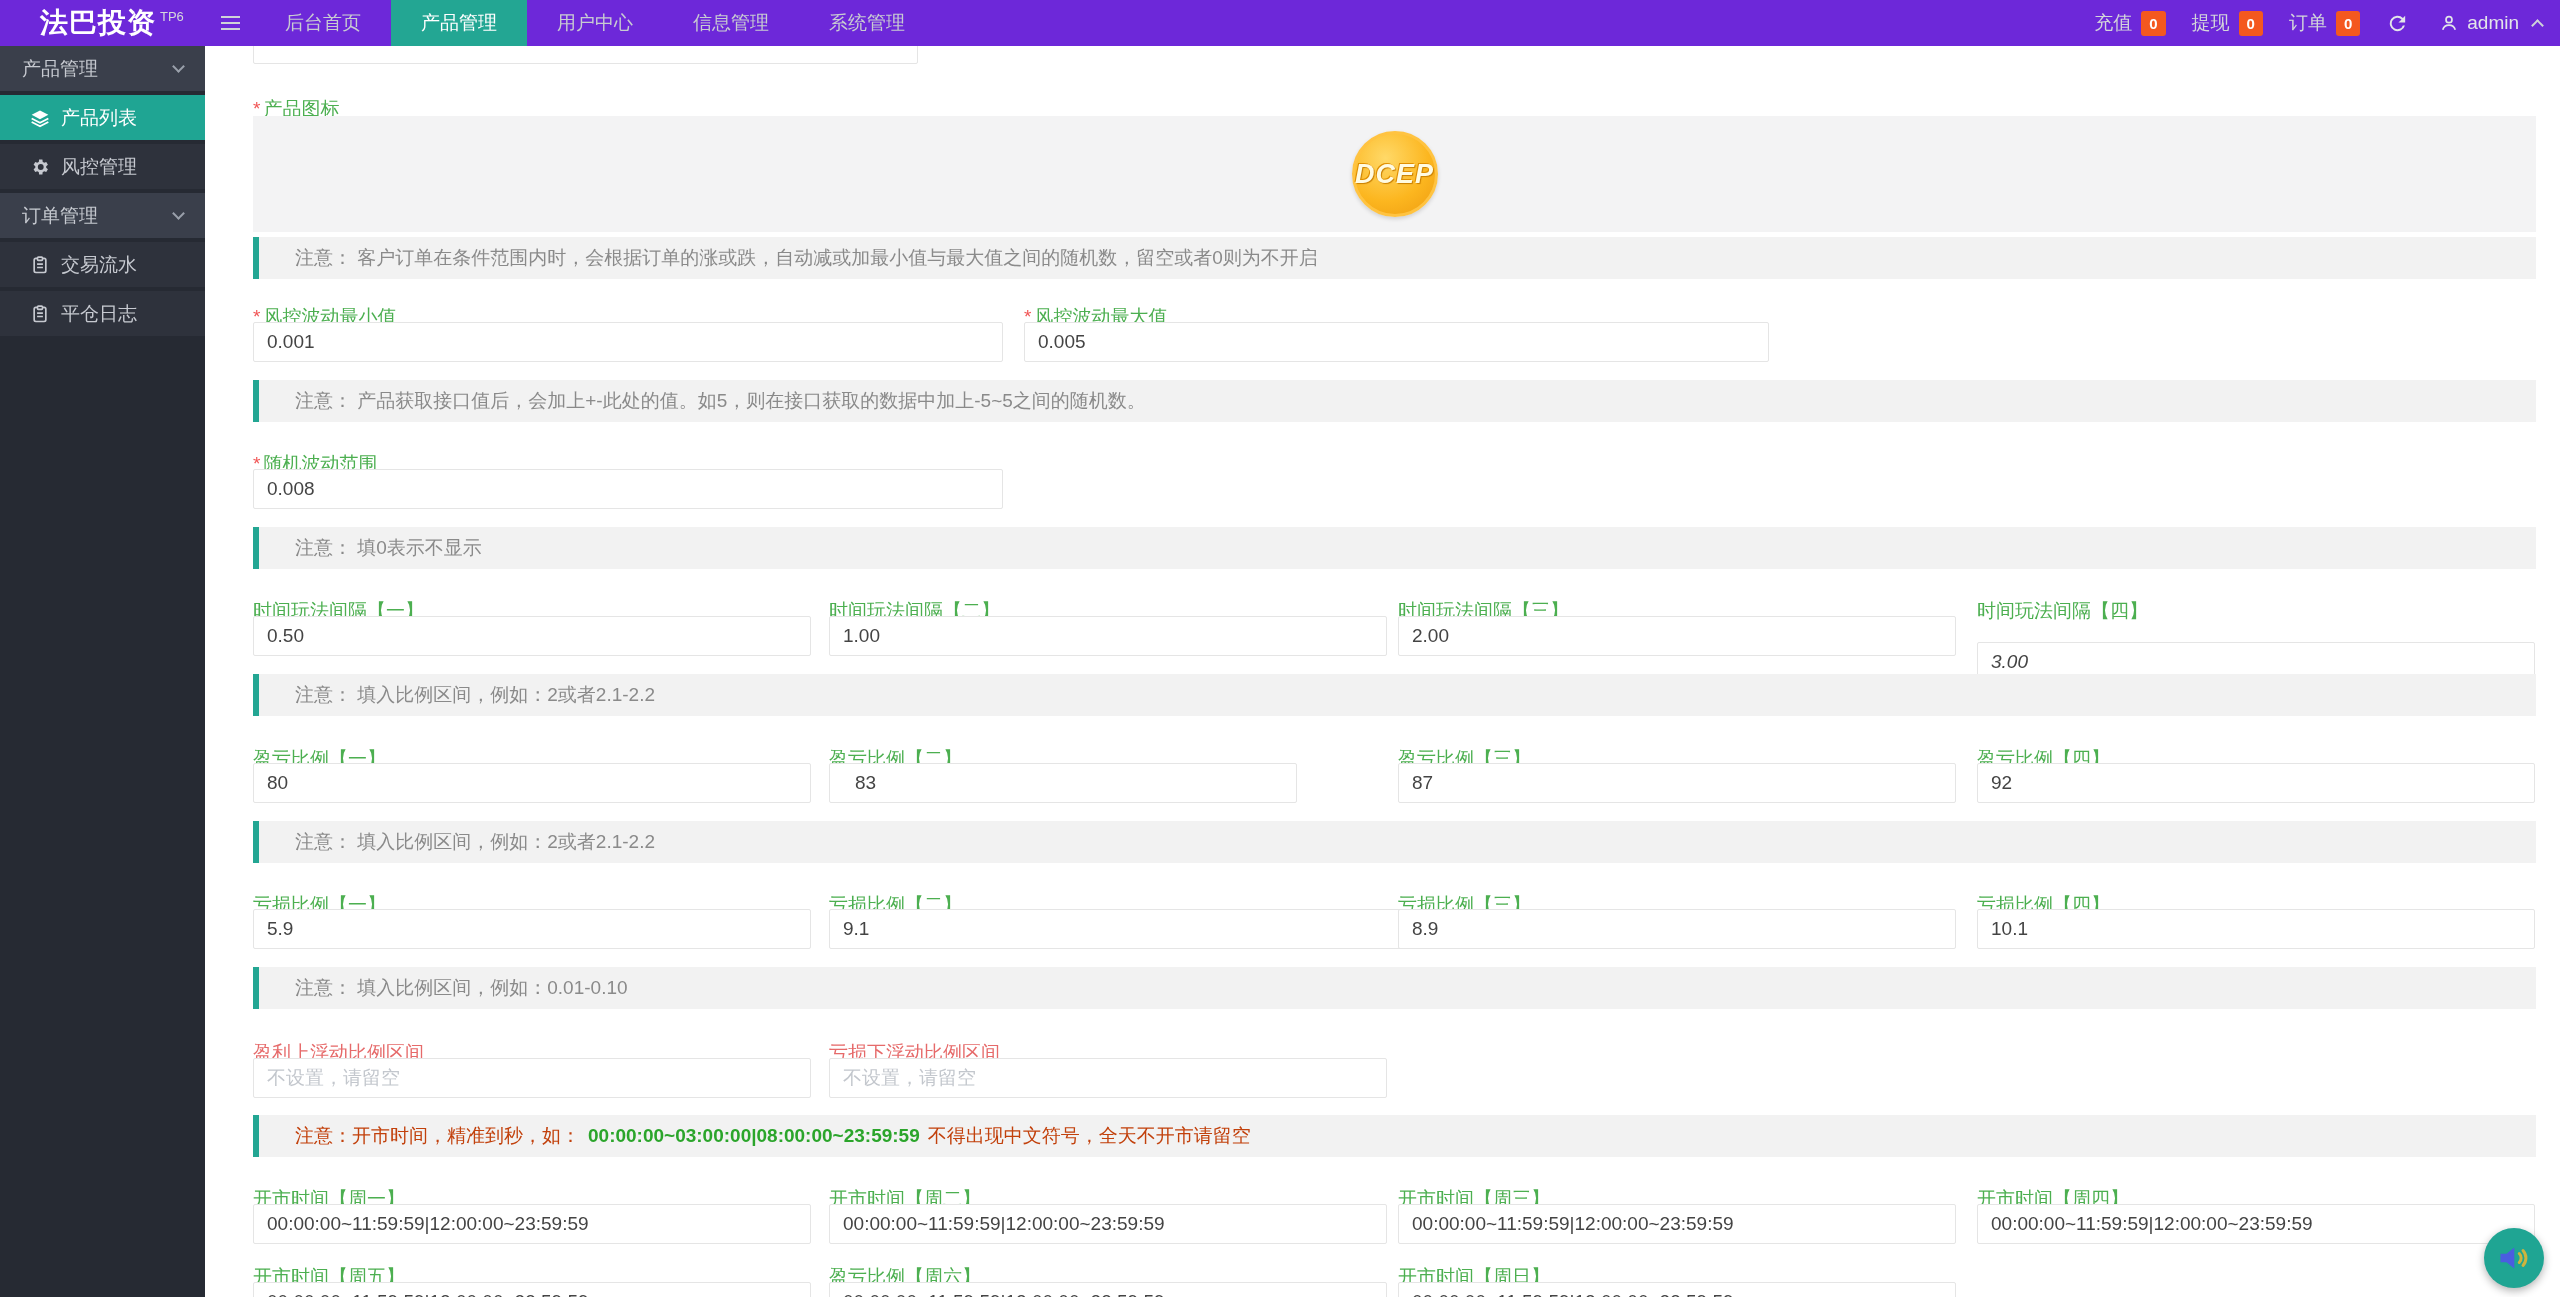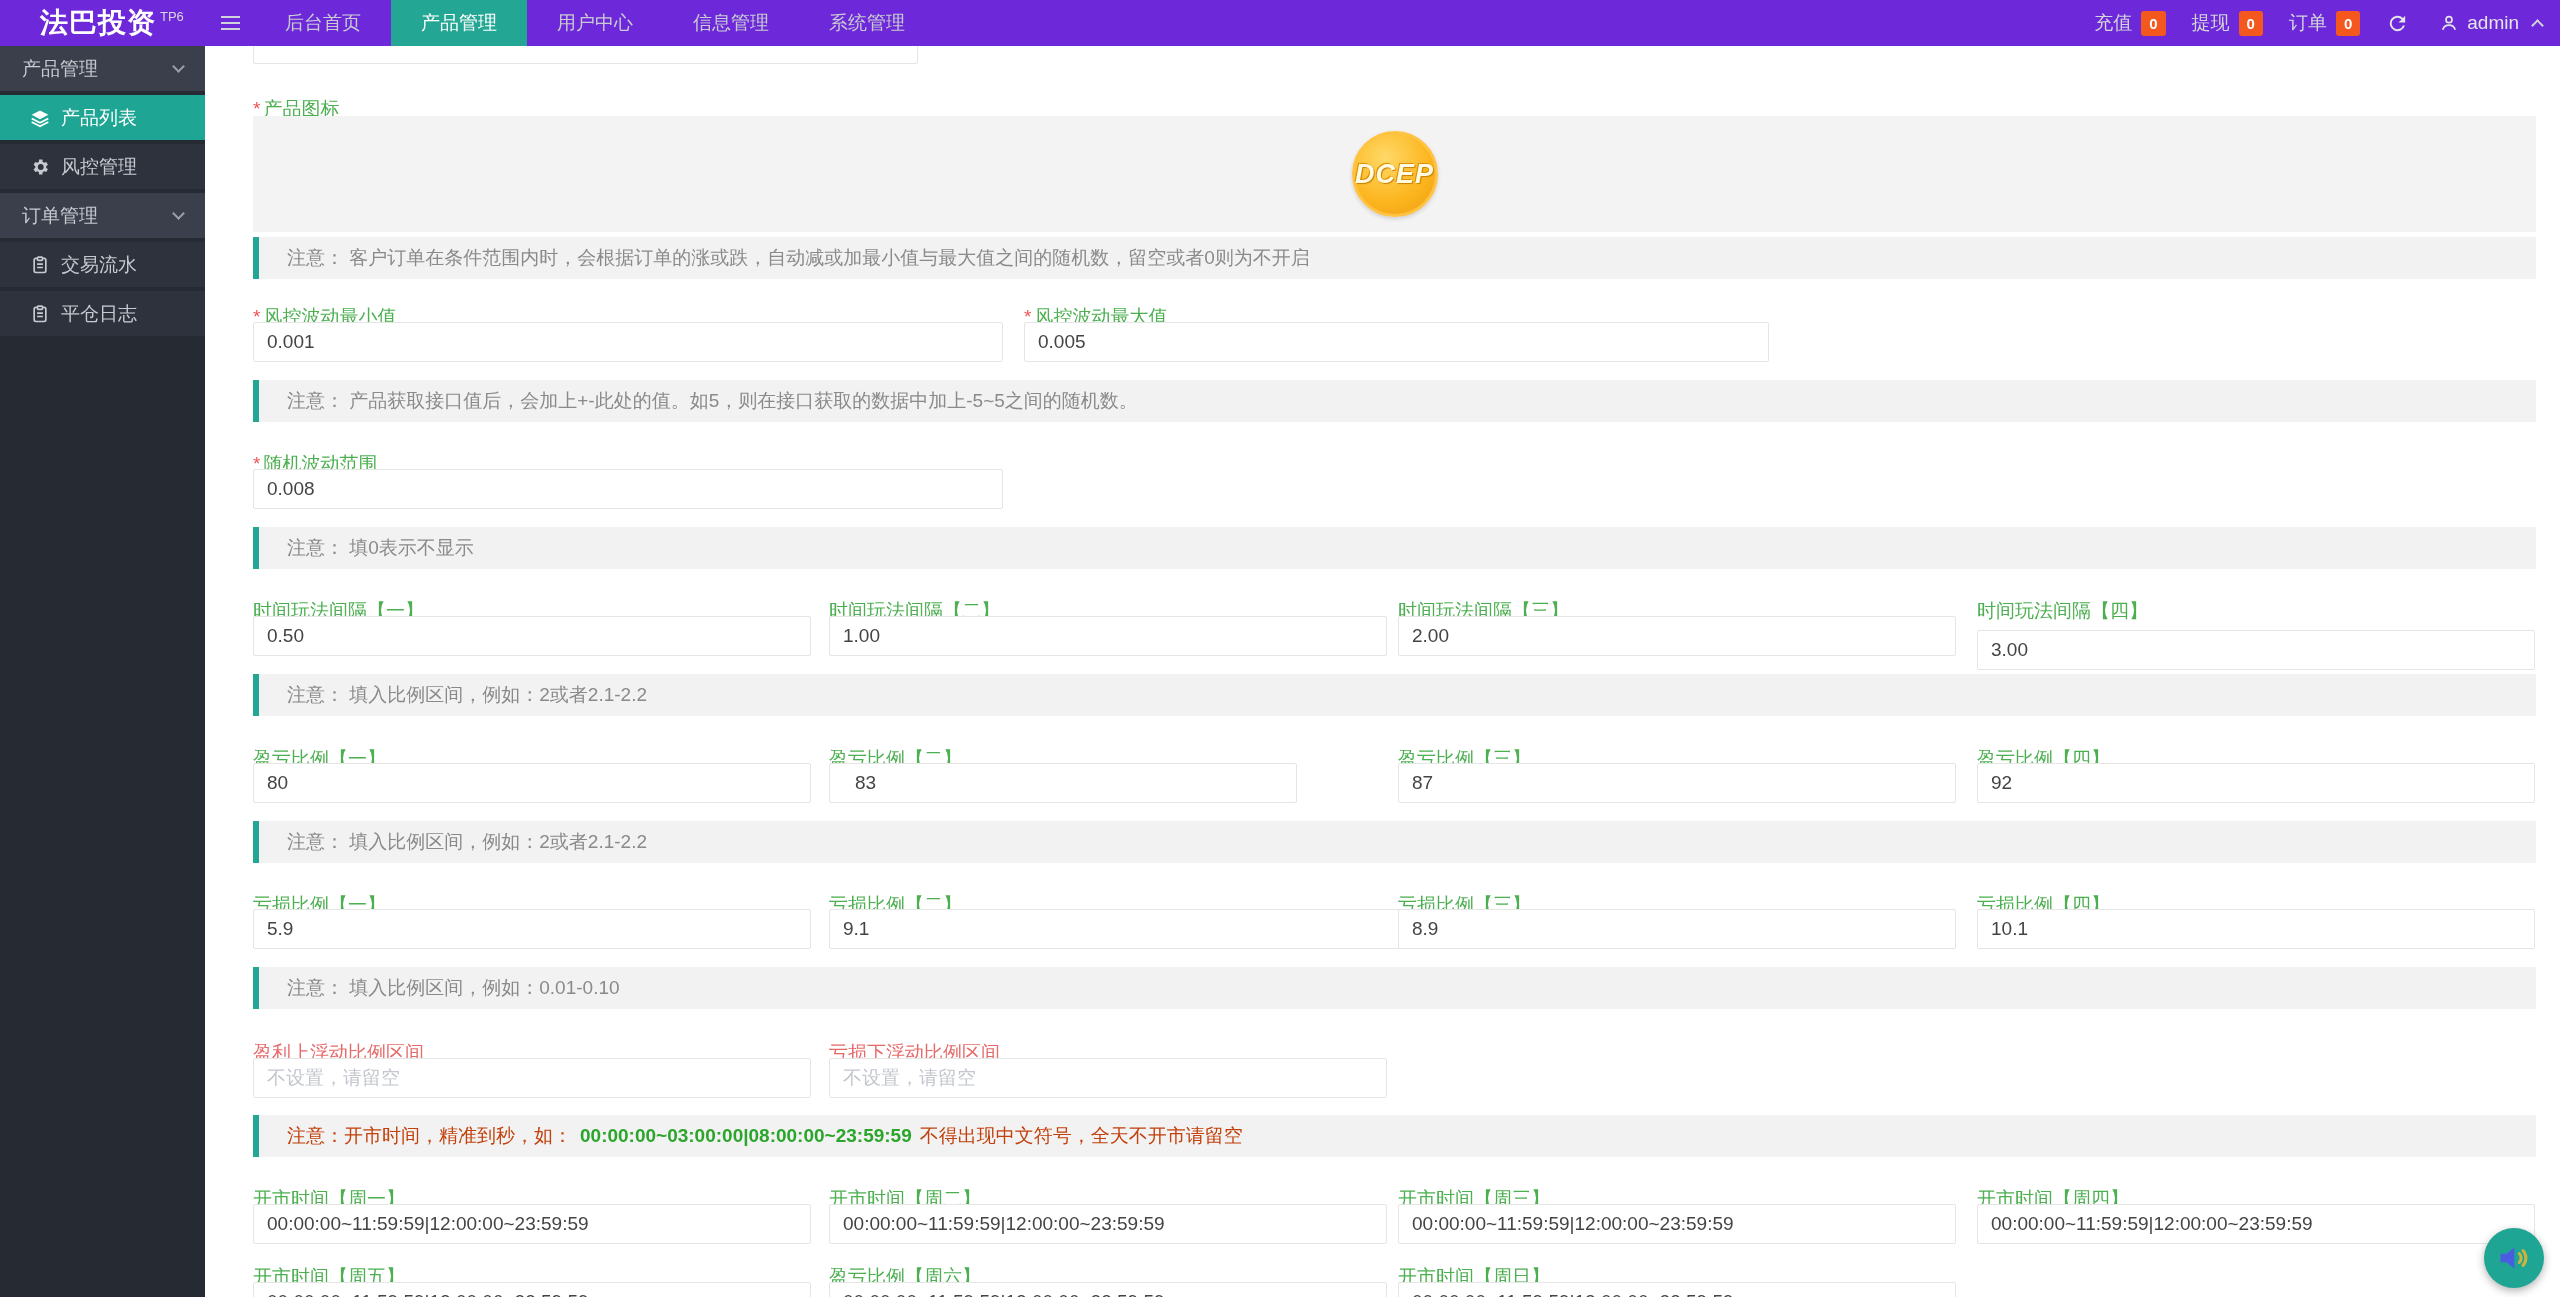--- a/index.html
+++ b/index.html
@@ -45,21 +45,21 @@
   .flabel { position:absolute; font-size:19px; color:#4caf50; white-space:nowrap; }
   .flabel.red { color:#e66a6a; }
   .req { color:#f15555; margin-right:3px; }
   .req::before { content:"*"; }
   .finput { position:absolute; height:40px; border:1px solid #e5e5e5; border-radius:2px;
     padding:0 13px; font-size:19px; color:#444; background:#fff; outline:none;
     font-family:"Liberation Sans","DejaVu Sans",sans-serif; }
   .finput::placeholder { color:#c3c7cd; }
   .note { position:absolute; left:48px; width:2283px; height:42px; background:#f2f2f2;
     border-left:6px solid #23a693; display:flex; align-items:center;
-    padding-left:28px; font-size:19px; color:#8a8a8a; white-space:nowrap; }
+    padding-left:36px; font-size:19px; color:#8a8a8a; white-space:nowrap; }
   .note .red-txt { color:#c2410c; }
   .note .green-txt { color:#2ba52b; font-weight:bold; margin:0 8px; }
   .upload-area { position:absolute; left:48px; top:70px; width:2283px; height:116px;
     background:#f3f3f4; cursor:pointer; }
   .coin { position:absolute; left:50%; top:50%; transform:translate(-50%,-50%);
     width:86px; height:86px; border-radius:50%;
     background:radial-gradient(circle at 38% 30%, #ffd968 0%, #fcb61f 58%, #ee9c10 100%);
     border:3px solid #ffc341; box-shadow:0 2px 4px rgba(0,0,0,.15);
     display:flex; align-items:center; justify-content:center; }
   .coin span { font-size:27px; font-weight:bold; font-style:italic; color:#fffbe2;
@@ -200,21 +200,21 @@
       <span>注意： 填0表示不显示</span>
     </div>
 
     <div class="flabel" style="left:48px; top:552px;"><span>时间玩法间隔【一】</span></div>
     <input class="finput" style="left: 48px; top: 570px; width: 558px;" value="0.50">
     <div class="flabel" style="left:624px; top:552px;"><span>时间玩法间隔【二】</span></div>
     <input class="finput" style="left: 624px; top: 570px; width: 558px;" value="1.00">
     <div class="flabel" style="left:1193px; top:552px;"><span>时间玩法间隔【三】</span></div>
     <input class="finput" style="left: 1193px; top: 570px; width: 558px;" value="2.00">
     <div class="flabel" style="left:1772px; top:552px;"><span>时间玩法间隔【四】</span></div>
-    <input class="finput" style="left: 1772px; top: 584px; width: 558px;" value="3.00">
+    <input class="finput" style="left: 1772px; top: 596px; width: 558px; font-style: italic;" value="3.00">
 
     <div class="note" style="top:628px;">
       <span>注意： 填入比例区间，例如：2或者2.1-2.2</span>
     </div>
 
     <div class="flabel" style="left:48px; top:700px;"><span>盈亏比例【一】</span></div>
     <input class="finput" style="left: 48px; top: 717px; width: 558px;" value="80">
     <div class="flabel" style="left:624px; top:700px;"><span>盈亏比例【二】</span></div>
     <input class="finput" style="left: 624px; top: 717px; width: 468px; padding-left: 25px;" value="83">
     <div class="flabel" style="left:1193px; top:700px;"><span>盈亏比例【三】</span></div>

